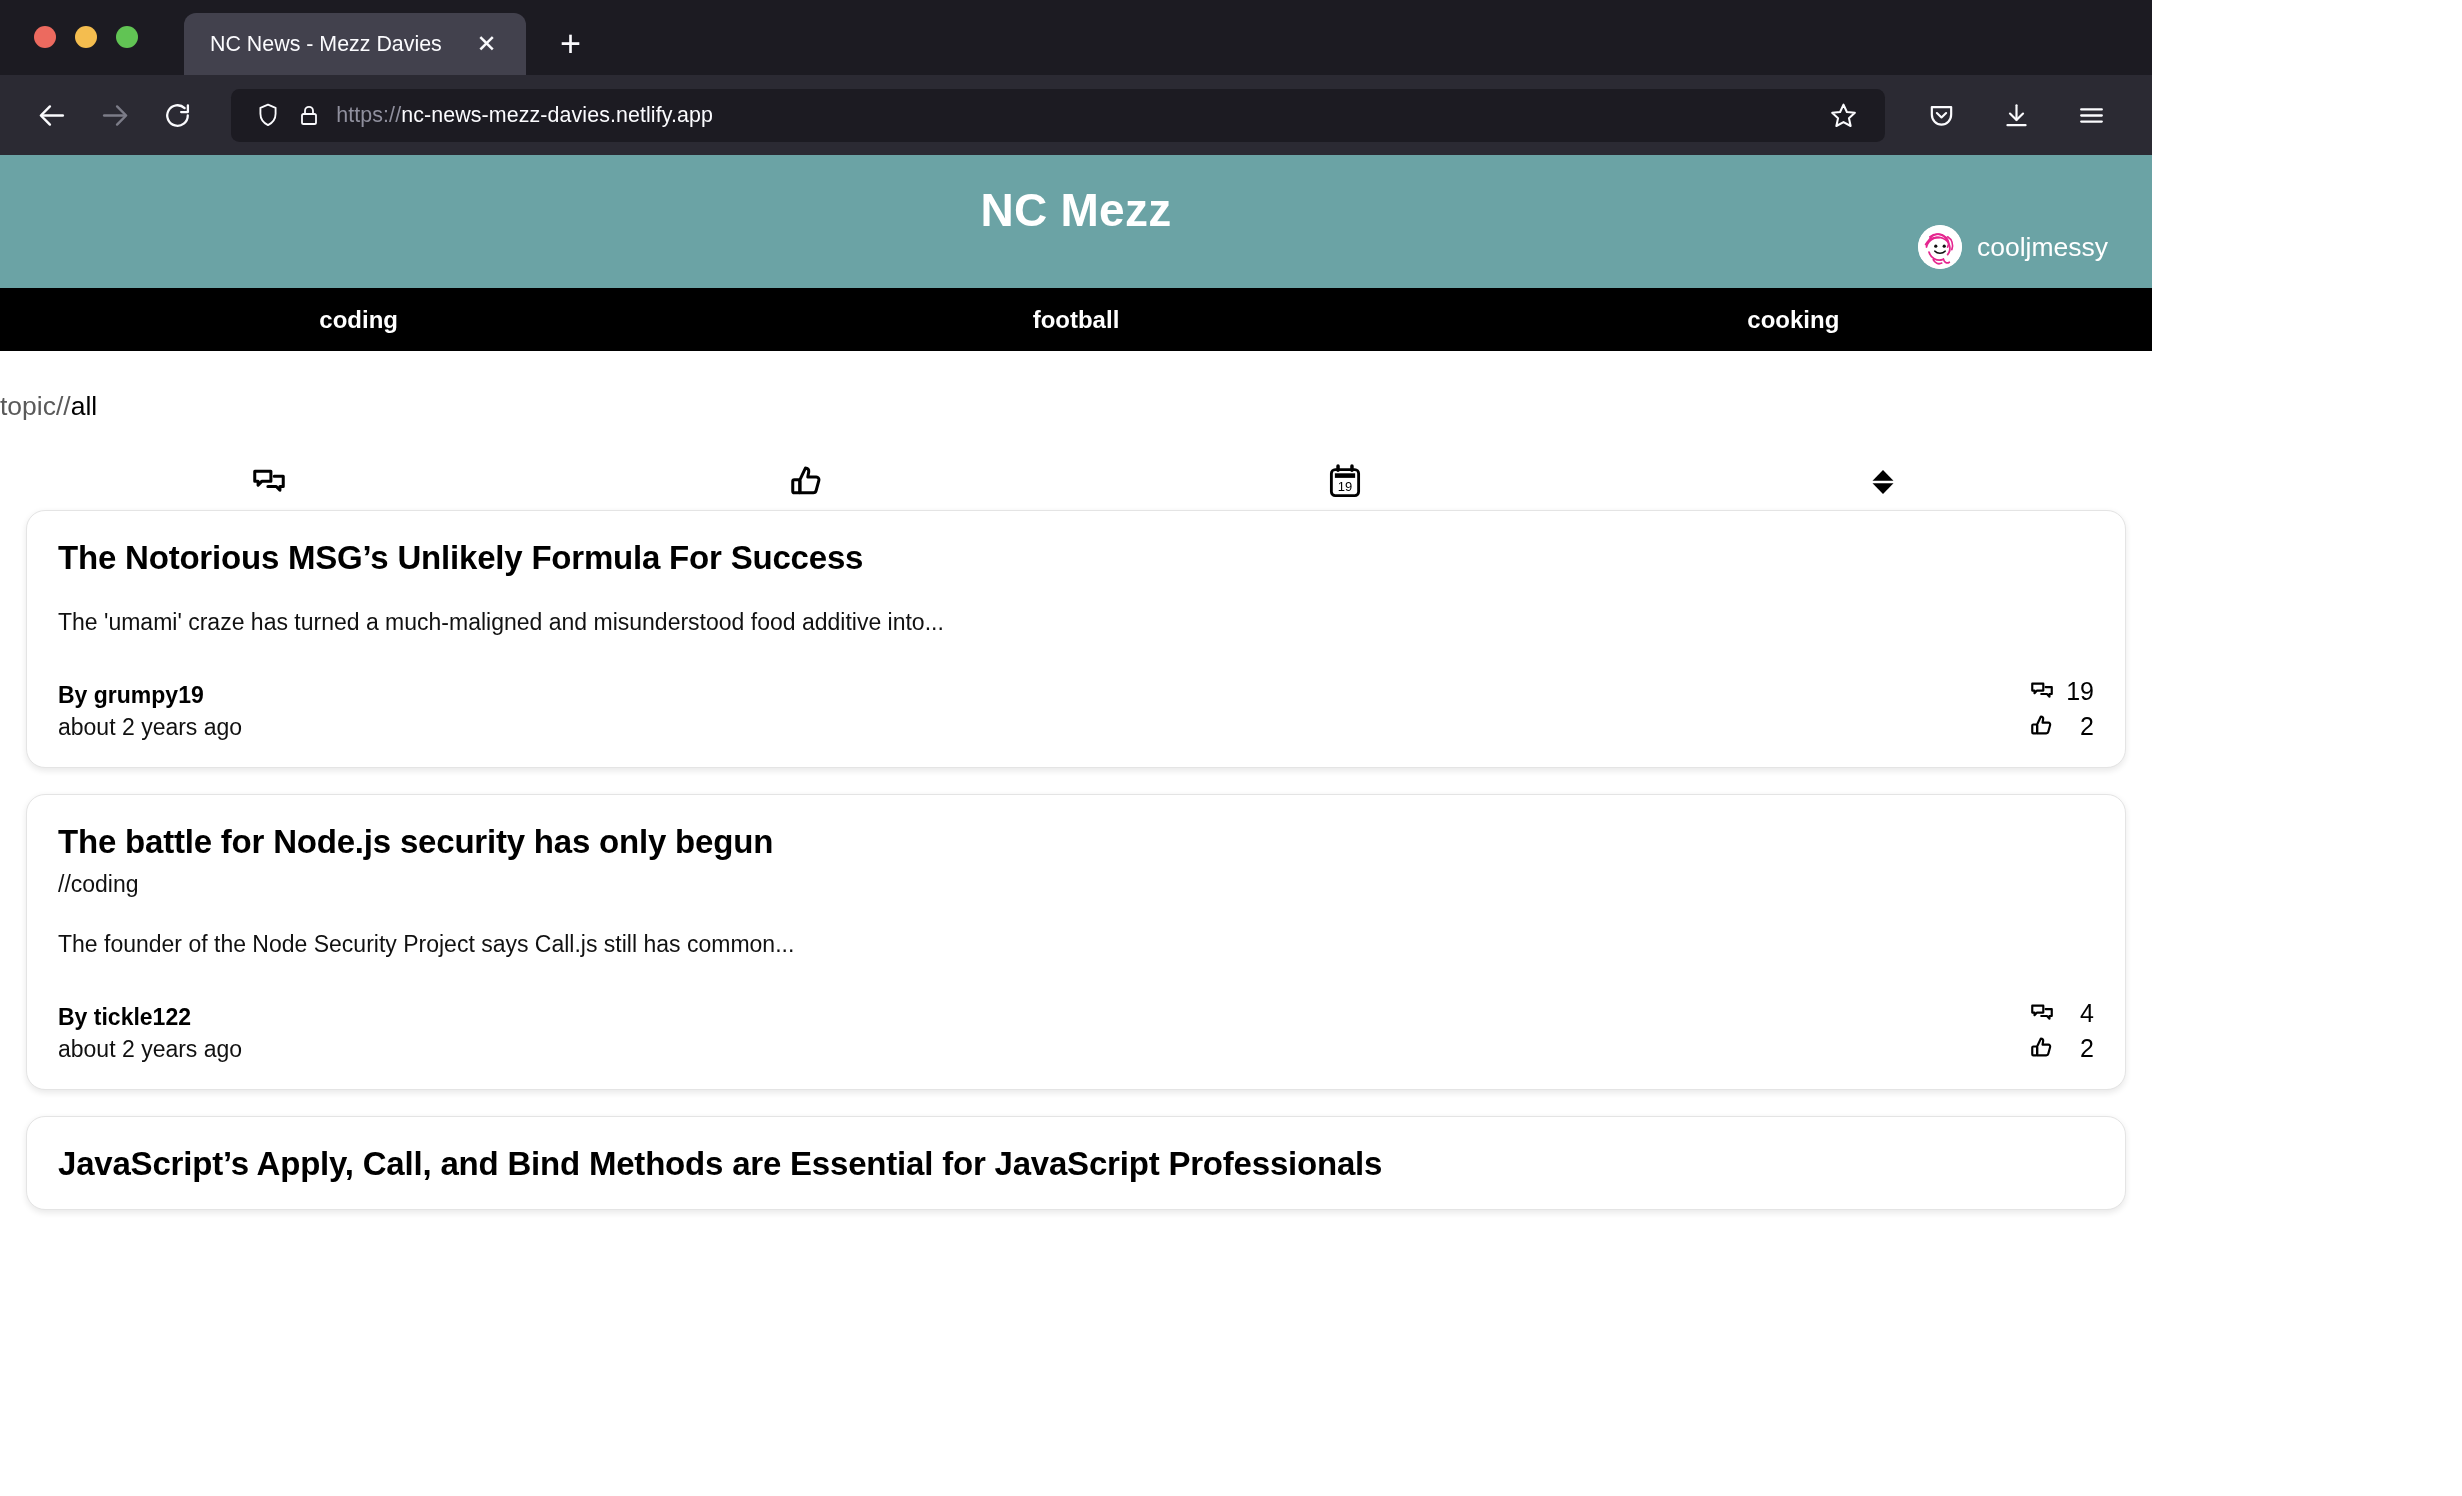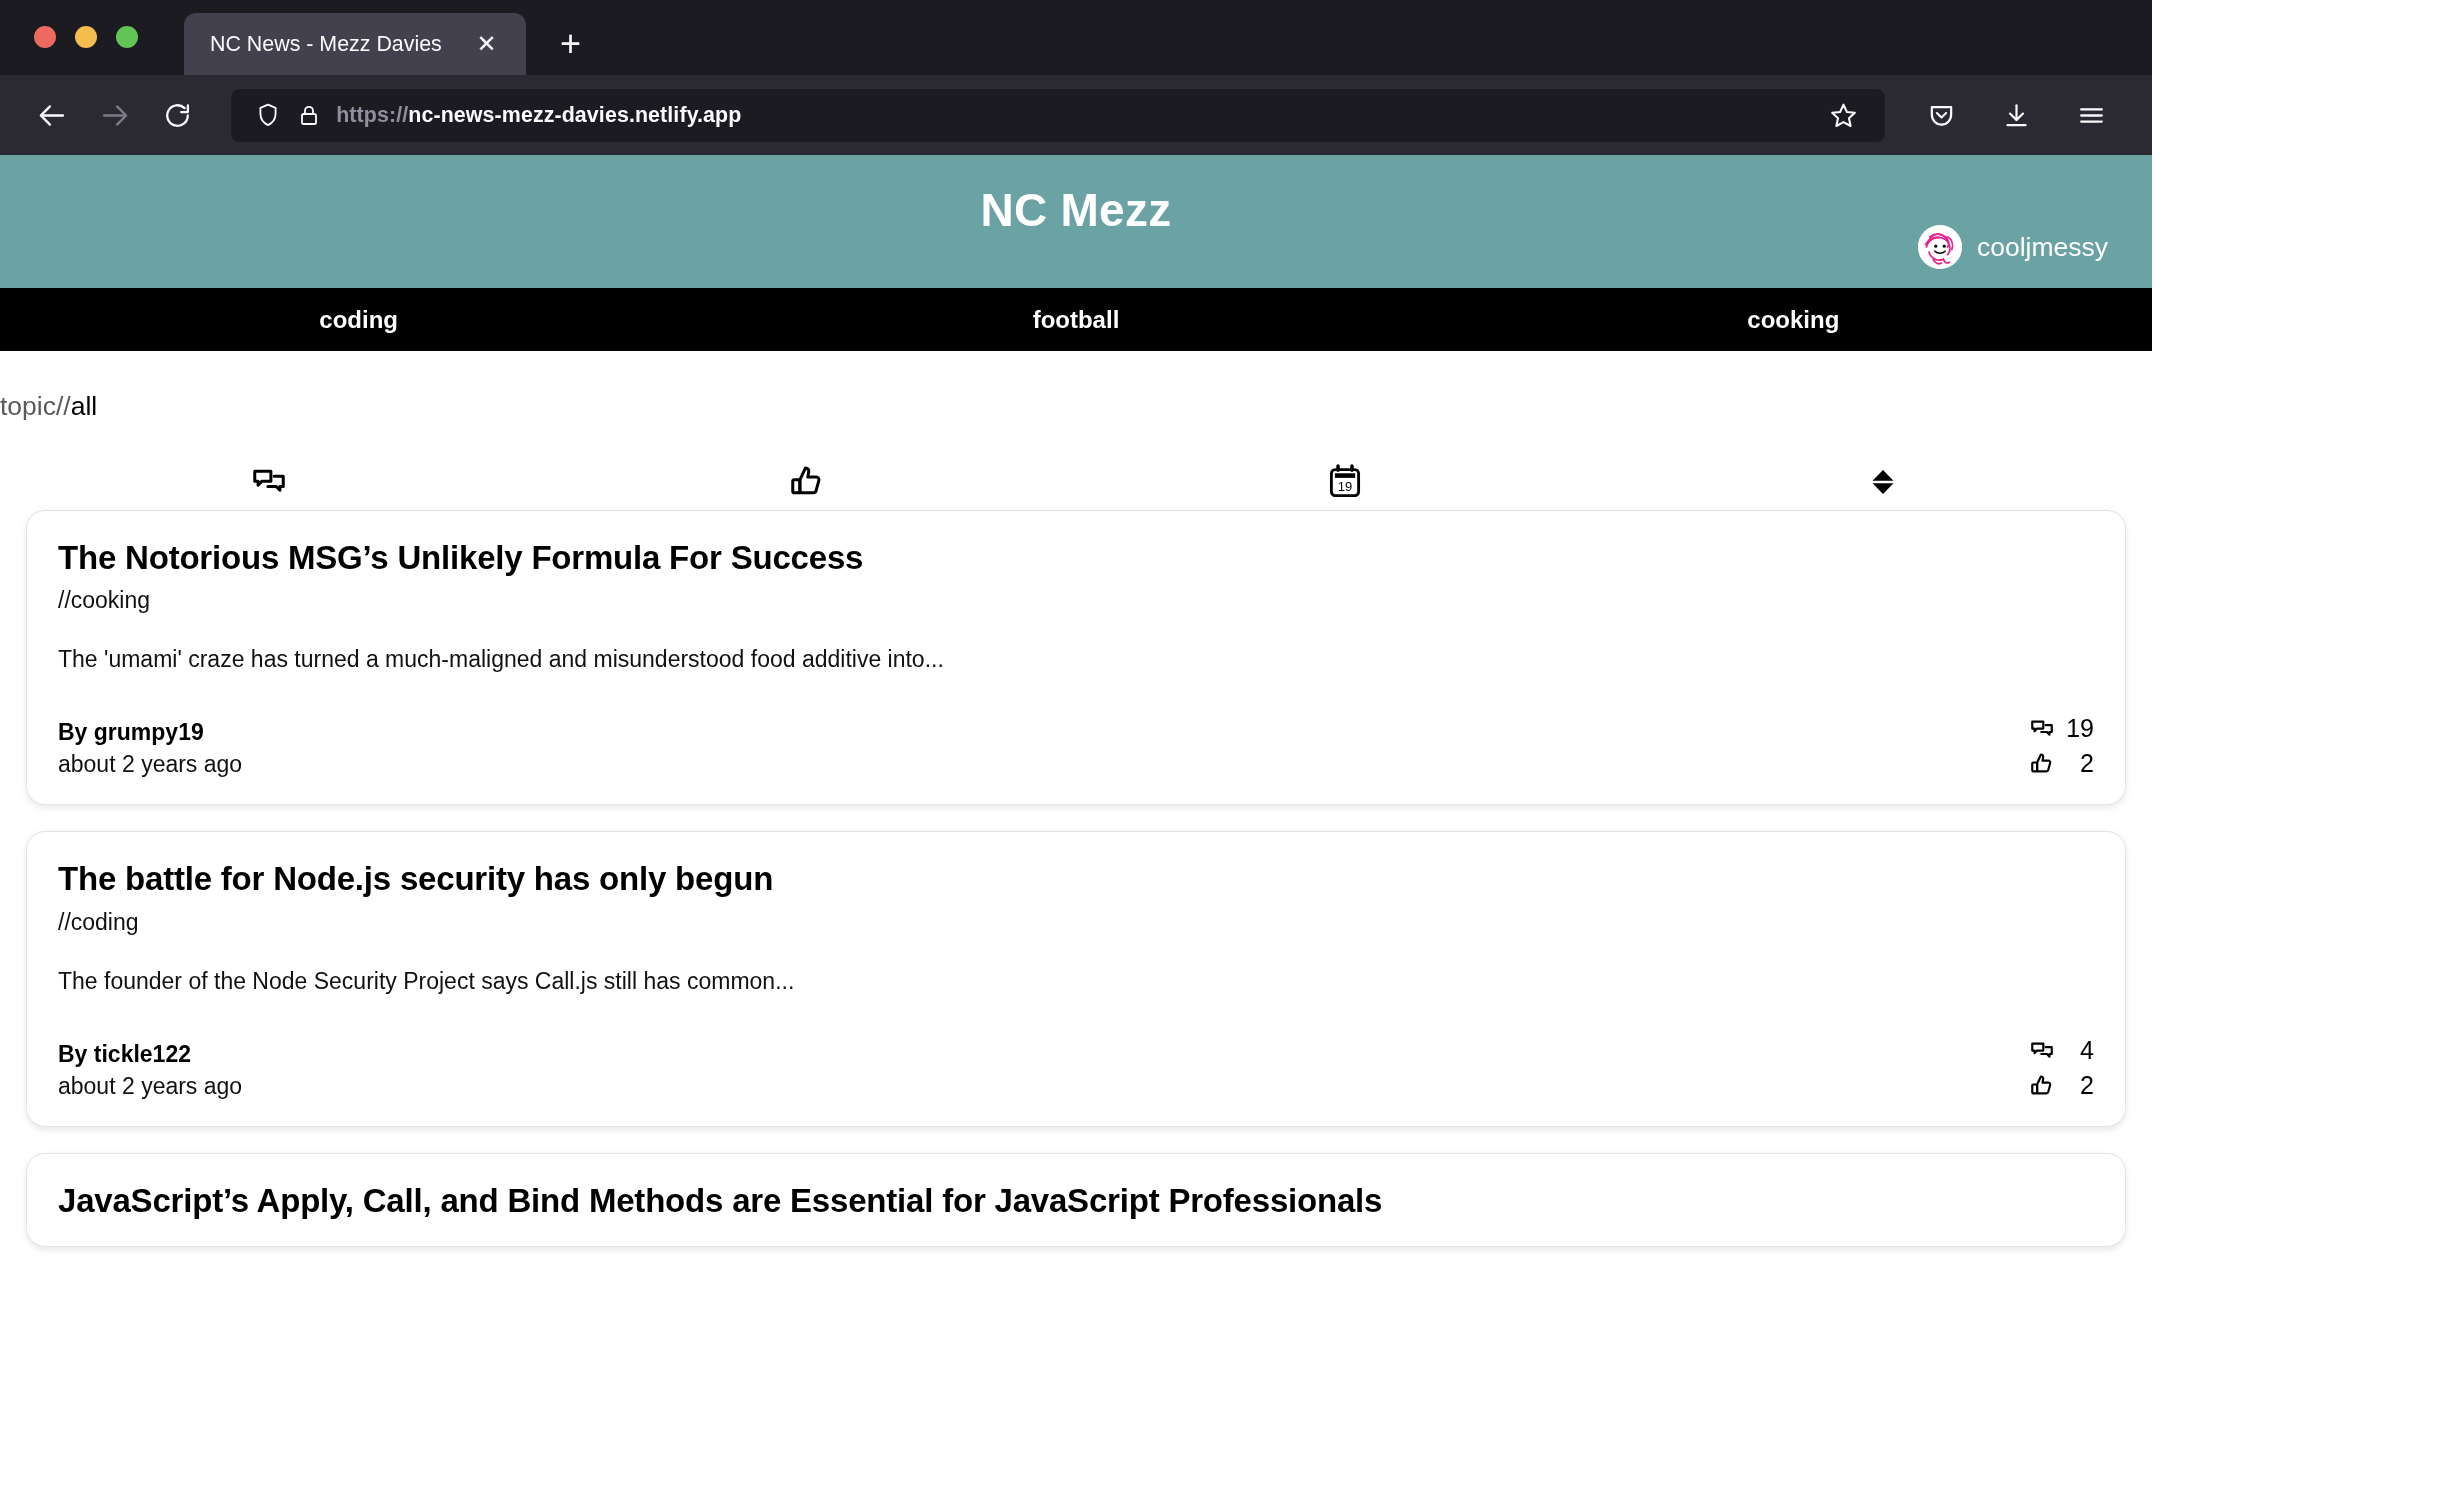--- a/index.html
+++ b/index.html
@@ -86,21 +86,20 @@
     flex: 1;
     height: 53px;
     background: #1c1b22;
     border-radius: 8.5px;
     margin: 0 22px 0 19px;
     display: flex;
     align-items: center;
     padding: 0 15.4px 0 24px;
     gap: 15.4px;
     position: relative;
-    font-weight: bold;
   }
   .url-text {
     font-size: 21.4px;
     color: #fbfbfe;
     letter-spacing: 0.1px;
     white-space: nowrap;
     flex: 1;
   }
   .url-text .scheme { color: #8f8f9d; }
   .star-btn {
@@ -372,21 +371,20 @@
           <polygon points="12,3.6 19.4,11.1 4.6,11.1"></polygon>
           <polygon points="12,20.4 19.4,12.9 4.6,12.9"></polygon>
         </svg>
       </div>
     </div>
 
     <div class="articles">
 
       <div class="card">
         <div class="card-title">The Notorious MSG’s Unlikely Formula For Success</div>
-        <div class="card-topic">//cooking</div>
         <div class="card-body">The 'umami' craze has turned a much-maligned and misunderstood food additive into...</div>
         <div class="card-footer">
           <div>
             <div class="author">By grumpy19</div>
             <div class="date">about 2 years ago</div>
           </div>
           <div class="counts">
             <div class="count-row">
               <svg width="26" height="26" viewBox="0 0 24 24" fill="none" stroke="#000" stroke-width="2" stroke-linejoin="round" stroke-linecap="round">
                 <path d="M3 5.2h10.2v6.4H7.4L5.1 14v-2.4H3Z"></path>

